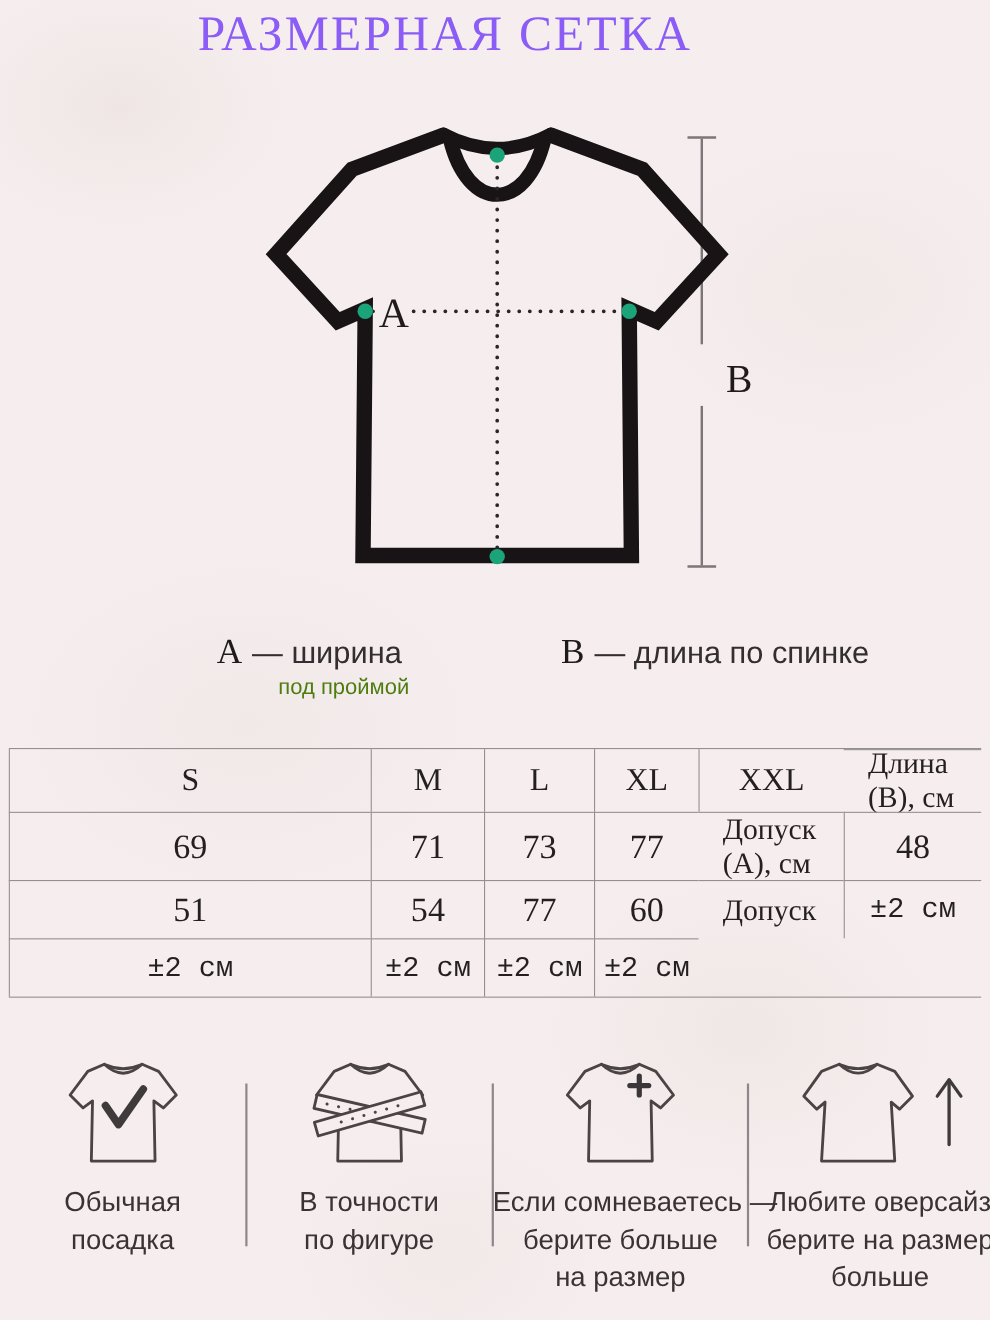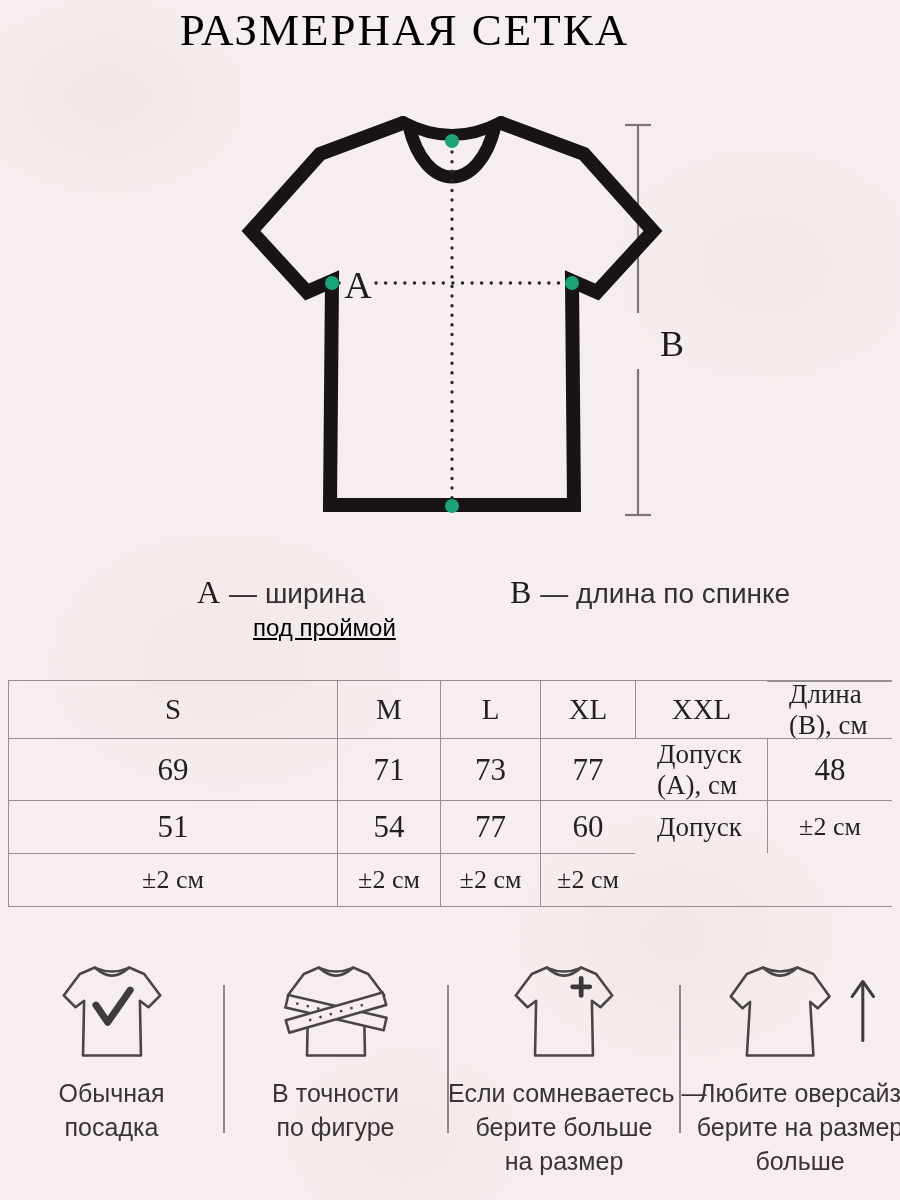--- a/index.html
+++ b/index.html
@@ -16,46 +16,46 @@
       radial-gradient(220px 160px at 12% 8%, rgba(208,190,192,.18), transparent 70%),
       radial-gradient(260px 200px at 85% 22%, rgba(214,198,200,.15), transparent 70%),
       radial-gradient(300px 220px at 25% 55%, rgba(210,194,196,.14), transparent 70%),
       radial-gradient(260px 200px at 75% 78%, rgba(208,190,192,.16), transparent 70%),
       radial-gradient(200px 160px at 45% 95%, rgba(214,198,200,.15), transparent 70%);
   }
 
   .title{
     position:absolute;top:4px;left:0;width:809px;text-align:center;
     font-family:"Liberation Serif","DejaVu Serif",serif;
-    font-size:45px;letter-spacing:2px;color:#000000;white-space:nowrap;
+    font-size:45px;letter-spacing:2px;color:#8b5cf6;white-space:nowrap;
   }
 
   .diagram{position:absolute;left:220px;top:98px;}
 
   
   .legend-item{position:absolute;white-space:nowrap;}
   .legend-letter{font-family:"Liberation Serif","DejaVu Serif",serif;font-size:32px;color:#1f1a1c;}
   .legend-text{font-size:28px;color:#332e30;margin-left:9px;}
   .legend-a{left:197px;top:574px;}
-  .legend-a2{left:253px;top:614px;font-size:24px;color:#000000;text-decoration:underline;}
+  .legend-a2{left:253px;top:614px;font-size:20px;color:#4d7c0f;}
   .legend-b{left:510px;top:574px;}
 
   
   .size-table{
     position:absolute;left:8px;top:680px;width:884px;
     display:grid;
     grid-template-columns:329px 103px 100px 95px 132px 125px;
     grid-template-rows:57px 62px 53px 53px;
     border-top:1px solid #958f91;border-bottom:1px solid #958f91;
     font-family:"Liberation Serif","DejaVu Serif",serif;color:#241f21;
   }
   .size-table .cell{display:flex;align-items:center;justify-content:center;font-size:29px;}
   .size-table .lab{justify-content:flex-start;padding-left:22px;font-size:27px;}
   .size-table .num{font-size:31px;}
-  .size-table .tol{font-size:26px;}
+  .size-table .tol{font-size:26px;font-family:Liberation Mono, monospace;}
   .size-table .bl{border-left:1px solid #958f91;}
   .size-table .bt{border-top:1px solid #958f91;}
 
   
   .fit-group{position:absolute;top:960px;text-align:center;}
   .fit-group svg{display:block;margin:0 auto;}
   .caption{margin-top:14px;font-size:25px;line-height:34px;color:#393335;}
   .caption div{white-space:nowrap;}
   .vdivider{position:absolute;top:985px;height:148px;width:2px;background:#8d8789;}
 </style>

